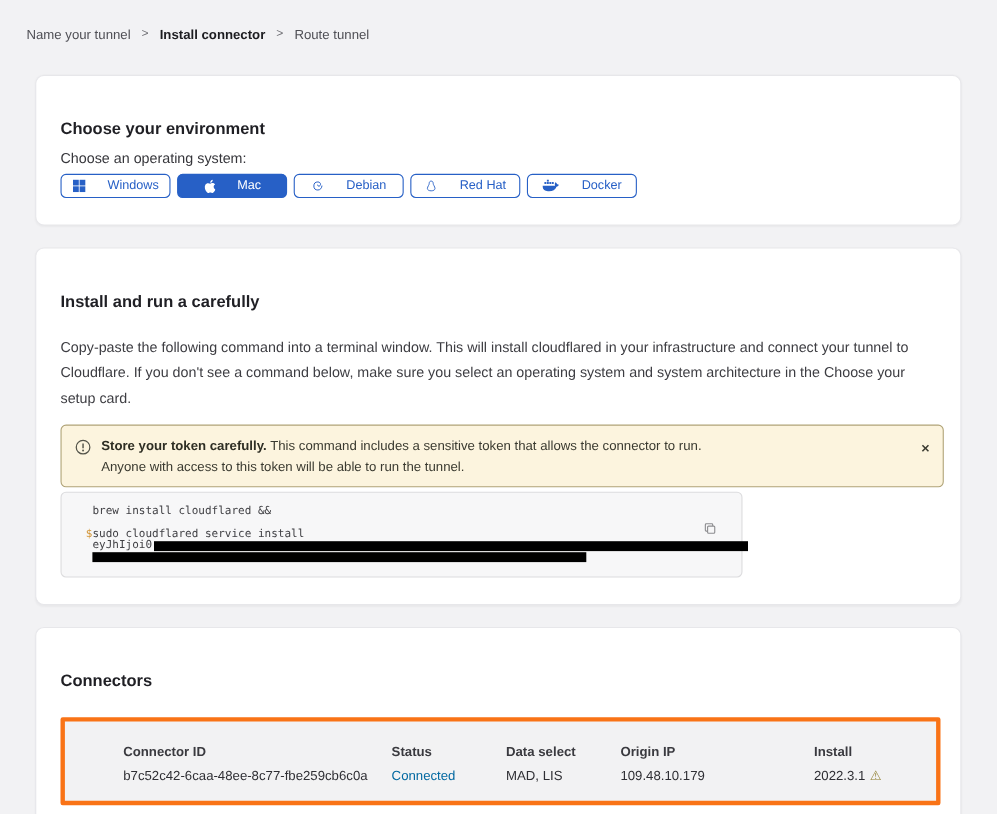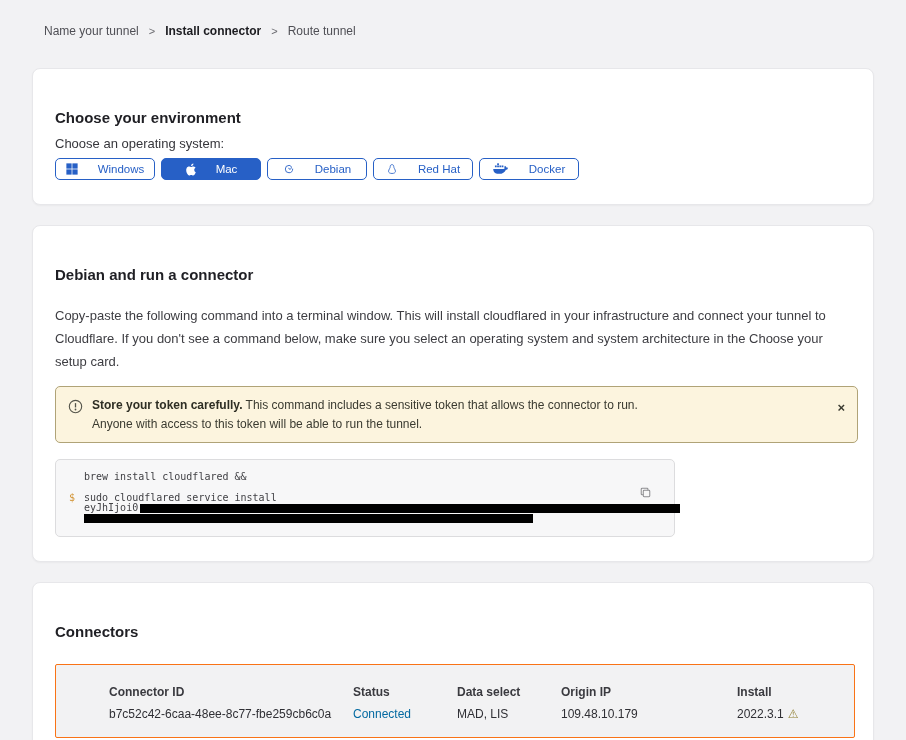--- a/index.html
+++ b/index.html
@@ -5,21 +5,21 @@
   * { margin:0; padding:0; box-sizing:border-box; }
   html,body { width:906px; height:740px; }
   body {
     background:#f2f2f4;
     font-family:"Liberation Sans","DejaVu Sans",sans-serif;
     color:#313136;
     overflow:hidden;
   }
   
   .breadcrumb {
-    padding:24px 36px 0 44px;
+    padding:24px 36px 0 24px;
     font-size:12px;
     display:flex; align-items:center; gap:10px;
     color:#4f4f55;
     text-align:right;
   }
   .crumb { cursor:default; }
   .crumb.active { font-weight:bold; color:#1c1c20; }
   .crumb-sep { color:#6b6b70; font-size:11px; }
 
   .page { padding:0 32px; }
@@ -74,51 +74,52 @@
     width:552px;
   }
   .warn-text b { color:#2e2e24; }
   .warn-close {
     position:absolute; right:12px; top:14px;
     border:none; background:transparent;
     font-size:13px; font-weight:bold; color:#3a3a30;
     cursor:pointer; line-height:1;
   }
   .code-block {
-    margin-top:16px;
+    margin-top:4px;
     width:620px;
     background:#f7f7f8;
     border:1px solid #dcdcde;
     border-radius:5px;
     padding:12px 0 13px 0;
     position:relative;
     font-family:"DejaVu Sans Mono","Liberation Mono",monospace;
     font-size:10px; line-height:1.08;
     color:#414145;
+    text-align:right;
   }
   .code-row { display:flex; }
   .code-row + .code-row { margin-top:11px; }
   .prompt-col { flex:0 0 28px; padding-left:13px; color:#d29435; }
   .code-lines { flex:1; }
   .code-line { white-space:nowrap; line-height:10px; height:10px; display:flex; align-items:center; }
   .code-line + .code-line { margin-top:0; }
   .redact { display:inline-block; background:#000000; height:9.5px; }
   .redact-1 { width:540px; margin-left:2px; }
   .redact-2 { width:449px; }
   .copy-btn {
     position:absolute; top:26px; right:22px;
     background:transparent; border:none; cursor:pointer; padding:0;
   }
 
   
   .conn-table {
     margin-top:24px;
     width:800px;
     background:#f2f2f3;
-    border:1px solid #f97316;
+    border:4px solid #f97316;
     border-radius:2px;
     padding:20px 0 16px 53px;
     font-size:12px;
   }
   .t-row { display:flex; align-items:center; }
   .t-row.values { margin-top:8px; }
   .t-c1 { width:244px; } .t-c2 { width:104px; } .t-c3 { width:104px; }
   .t-c4 { width:176px; } .t-c5 { flex:1; }
   .t-head { font-weight:bold; color:#3a3a3f; }
   .t-val { color:#2f2f34; }
@@ -195,21 +196,21 @@
             <path d="M19.4 6.1c-.5-.4-1.5-.5-2.3-.3-.1-.8-.6-1.5-1.4-2.1l-.4-.3-.3.4c-.4.6-.6 1.5-.5 2.3.1.3.2.7.4 1-.3.2-.9.4-1.6.4H.3v.3c0 1.1.2 2.1.7 3.1.5.9 1.3 1.7 2.2 2.1 1.1.5 2.8.8 4.7.8 4.1 0 7.2-1.9 8.6-5.3 1 0 1.9-.2 2.4-1.2l.1-.2-.3-.3-.3-.7z" transform="scale(0.98)"></path>
           </svg>
         </span>
         <span>Docker</span>
       </button>
 
     </div>
   </section>
 
   <section class="card">
-    <h2 class="card-title">Debian and run a connector</h2>
+    <h2 class="card-title">Install and run a carefully</h2>
     <p class="install-desc">Copy-paste the following command into a terminal window. This will install cloudflared in your infrastructure and connect your tunnel to Cloudflare. If you don't see a command below, make sure you select an operating system and system architecture in the Choose your setup card.</p>
 
     <div class="warn-banner">
       <span class="warn-icon">
         <svg width="15" height="15" viewBox="0 0 16 16">
           <circle cx="8" cy="8" r="6.6" fill="none" stroke="#54544a" stroke-width="1.2"></circle>
           <line x1="8" y1="4.4" x2="8" y2="9" stroke="#54544a" stroke-width="1.4"></line>
           <circle cx="8" cy="11.2" r="0.95" fill="#54544a"></circle>
         </svg>
       </span>

